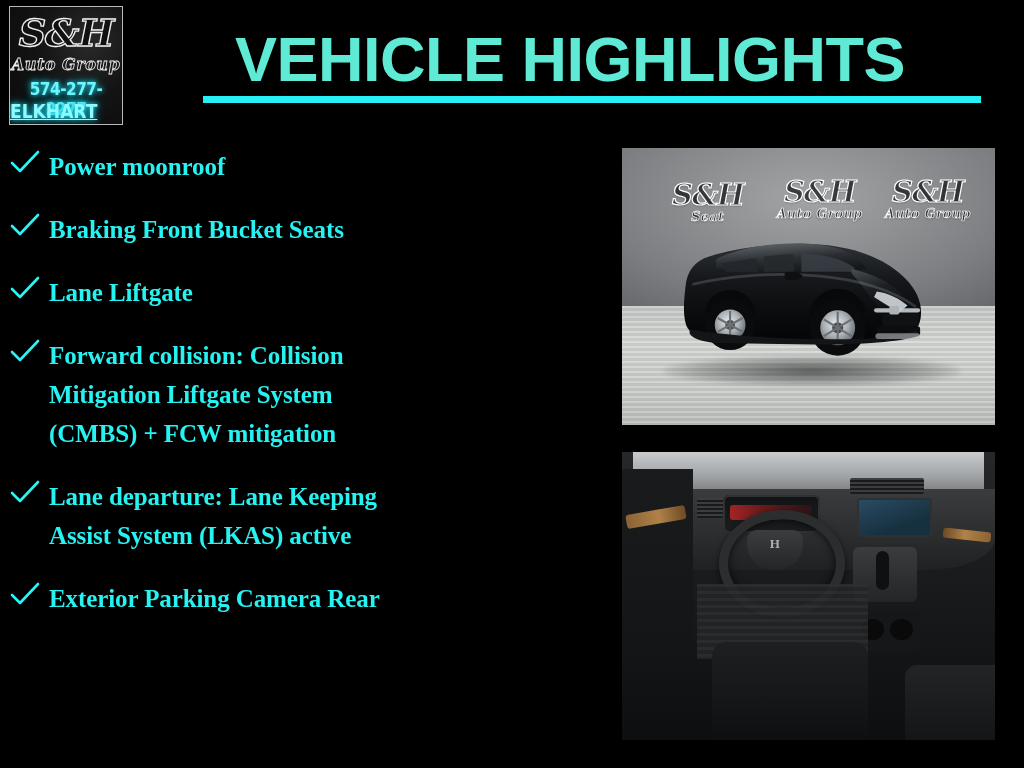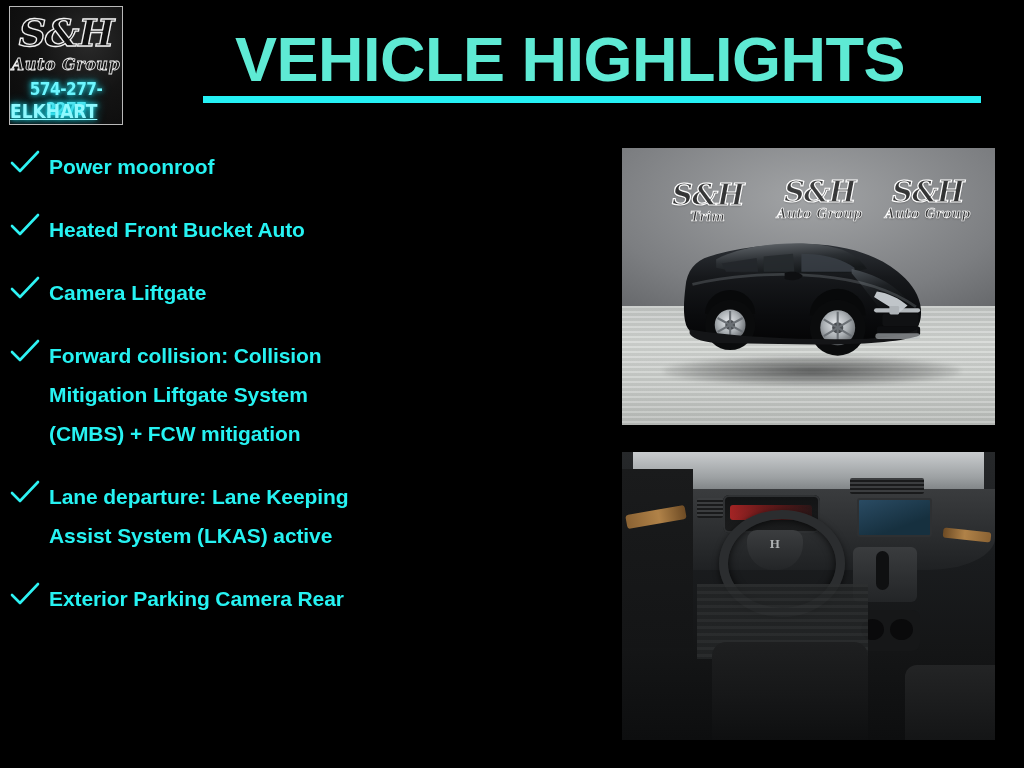--- a/index.html
+++ b/index.html
@@ -123,23 +123,23 @@
     width: 30px;
     margin-right: 9px;
     padding-top: 3px;
     display: block;
     color: #2ef2f3;
     line-height: 0;
   }
   .check-icon svg { display: block; }
   .feature-text {
     flex: 1 1 auto;
-    font-family: Liberation Sans, sans-serif;
-    font-weight: bold;
-    font-size: 21px;
+    font-family: Liberation Serif, serif;
+    font-weight: bold;
+    font-size: 25px;
     line-height: 39px;
     color: #26f2f2;
     white-space: pre-line;
     letter-spacing: -0.1px;
   }
 
   
   .photo {
     position: absolute;
     overflow: hidden;
@@ -352,31 +352,31 @@
     </span>
     <span class="feature-text">Power moonroof</span>
   </div>
 
   <div class="feature-item">
     <span class="check-icon">
       <svg width="30" height="26" viewBox="0 0 30 26" aria-hidden="true">
         <path d="M2 13 L10 21 L28 2" fill="none" stroke="currentColor" stroke-width="2.6" stroke-linecap="round" stroke-linejoin="round"></path>
       </svg>
     </span>
-    <span class="feature-text">Heated Front Bucket Auto</span>
+    <span class="feature-text">Braking Front Bucket Seats</span>
   </div>
 
 
   <div class="feature-item">
     <span class="check-icon">
       <svg width="30" height="26" viewBox="0 0 30 26" aria-hidden="true">
         <path d="M2 13 L10 21 L28 2" fill="none" stroke="currentColor" stroke-width="2.6" stroke-linecap="round" stroke-linejoin="round"></path>
       </svg>
     </span>
-    <span class="feature-text">Camera Liftgate</span>
+    <span class="feature-text">Lane Liftgate</span>
   </div>
 
   <div class="feature-item">
     <span class="check-icon">
       <svg width="30" height="26" viewBox="0 0 30 26" aria-hidden="true">
         <path d="M2 13 L10 21 L28 2" fill="none" stroke="currentColor" stroke-width="2.6" stroke-linecap="round" stroke-linejoin="round"></path>
       </svg>
     </span>
     <span class="feature-text">Forward collision: Collision
 Mitigation Liftgate System
@@ -480,21 +480,21 @@
       <line x1="212" y1="182" x2="252" y2="158"></line>
     </g>
 
     <path d="M20 172 C70 182 180 188 260 186 C300 185 330 180 346 172
              L346 182 C320 190 270 194 200 194 L60 192 C34 190 22 184 20 178 Z" fill="#141517"></path>
     <rect x="286" y="178" width="64" height="8" rx="4" fill="#b9bec2" opacity="0.6"></rect>
   </svg>
 
   <div class="wm" id="wm-left">
     <span class="wm-main">S&amp;H</span>
-    <span class="wm-sub">Trim</span>
+    <span class="wm-sub">Seat</span>
   </div>
   <div class="wm" id="wm-center">
     <span class="wm-main">S&amp;H</span>
     <span class="wm-sub">Auto Group</span>
   </div>
   <div class="wm" id="wm-right">
     <span class="wm-main">S&amp;H</span>
     <span class="wm-sub">Auto Group</span>
   </div>
 </div>

